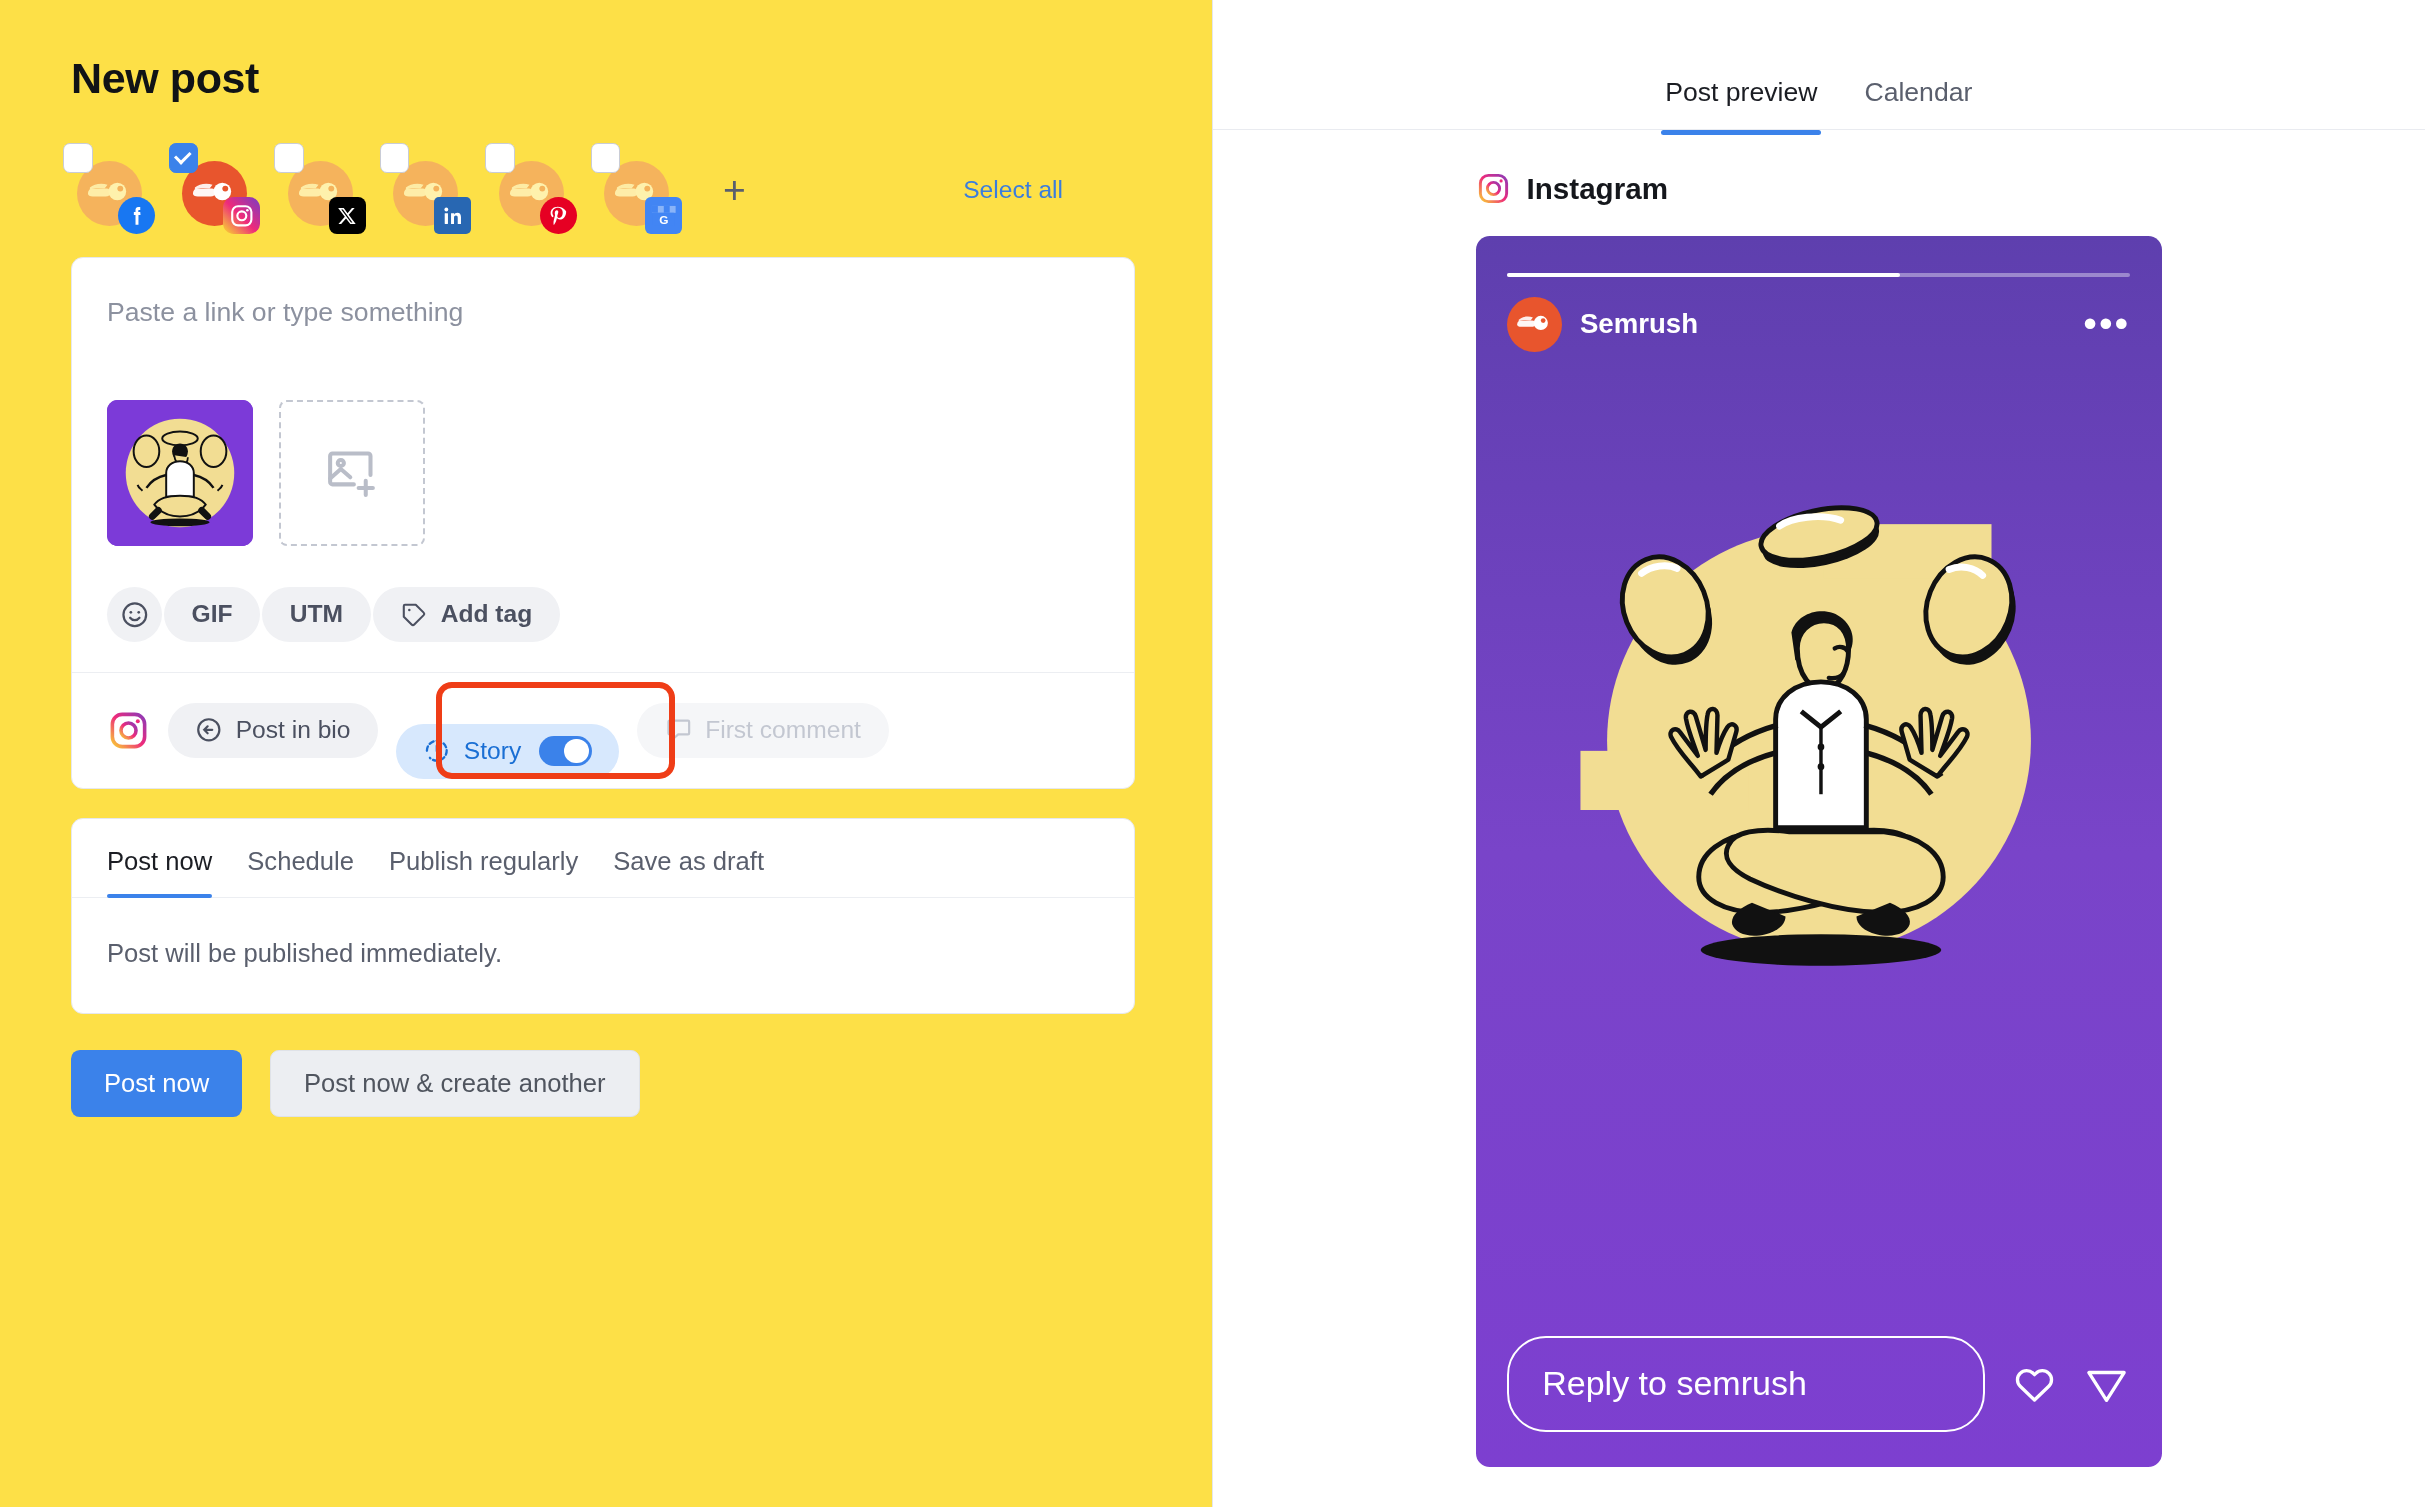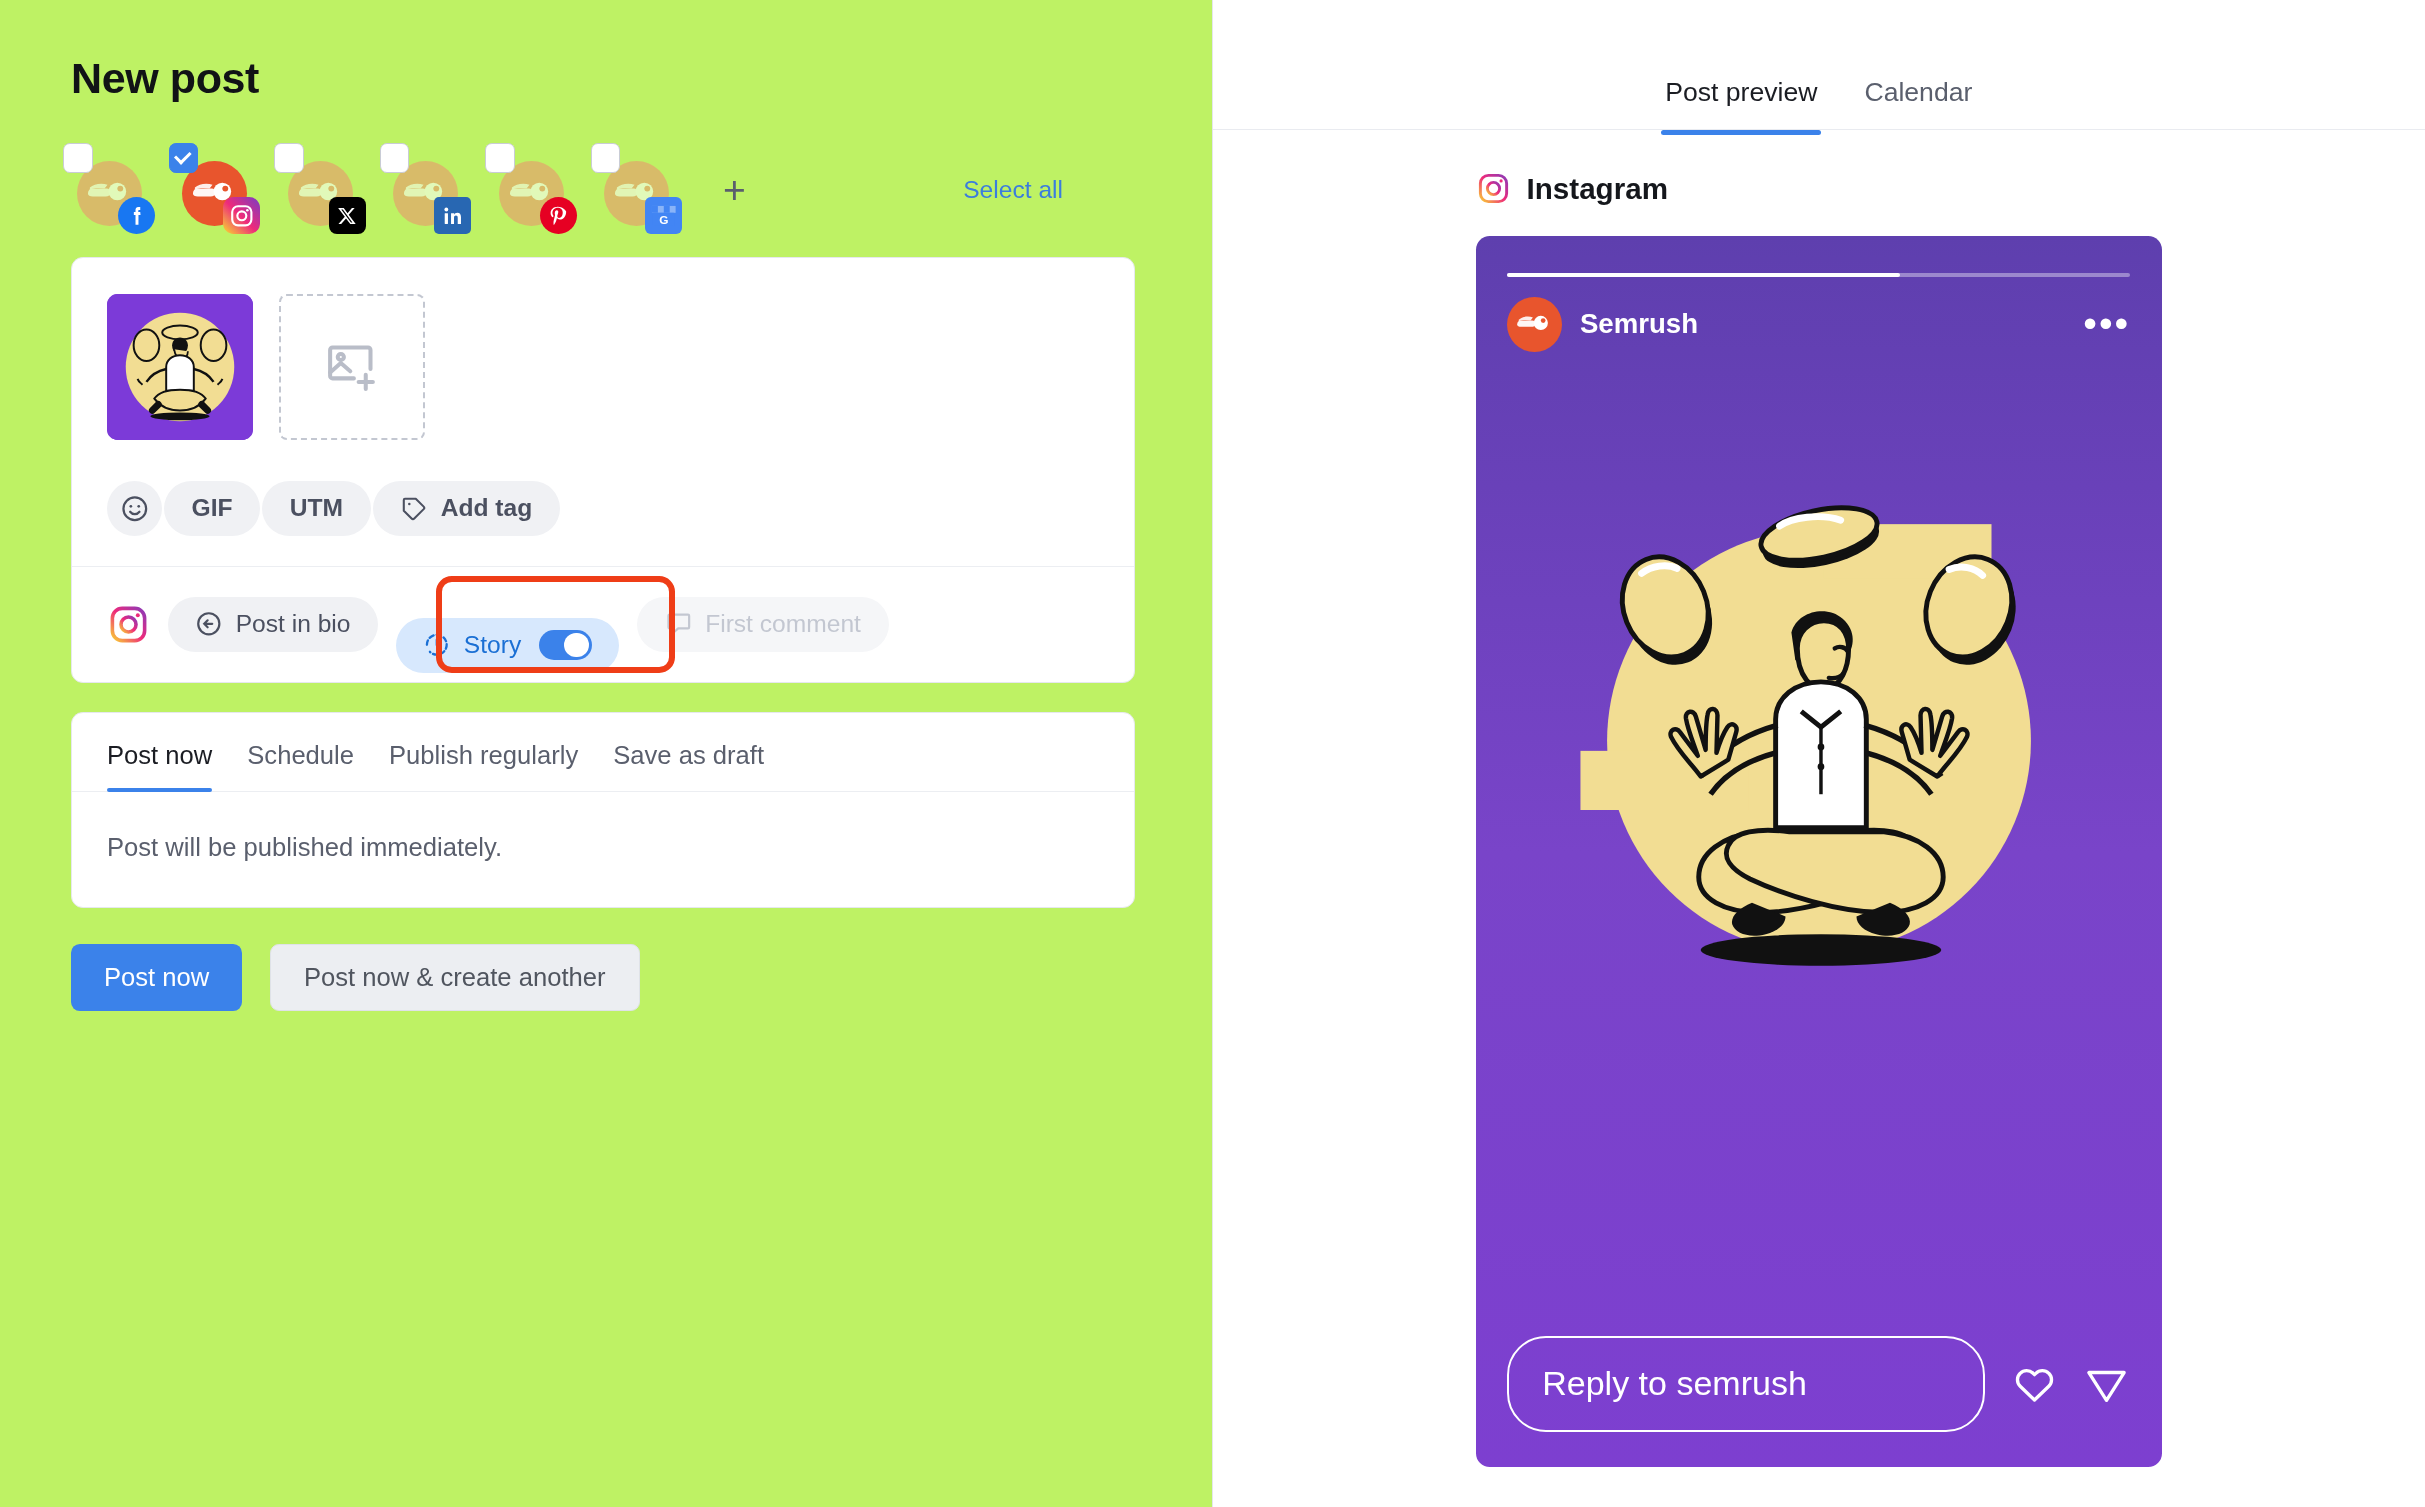--- a/index.html
+++ b/index.html
@@ -7,21 +7,21 @@
     width: 2425px; height: 1507px;
     font-family: "Liberation Sans", sans-serif;
     background: #f4f5f8;
     overflow: hidden;
   }
   .app { display: flex; width: 2425px; height: 1507px; }
 
   
   .left {
     width: 1213px; height: 1507px;
-    background: #bef264;
+    background: #fde047;
     padding: 57px 0 0 71px;
     position: relative;
     border-right: 1px solid #e4e6ec;
   }
   .page-title {
     font-size: 43px; font-weight: 700; color: #111316;
     letter-spacing: -0.4px; line-height: 1;
   }
 
   
@@ -379,20 +379,21 @@
             </svg>
         </div>
       </div>
 
       <div class="add-acct">+</div>
       <div class="select-all">Select all</div>
     </div>
 
     <div class="card">
       <div class="composer-body">
+        <div class="composer-input">Paste a link or type something</div>
 
         <div class="media-row">
           <div class="thumb">
             <svg viewBox="0 0 148 148">
               <rect width="148" height="148" fill="#7c3ad8"></rect>
               <circle cx="74" cy="74" r="55" fill="#f2dd93"></circle>
               <ellipse cx="74" cy="39" rx="18" ry="7" fill="#f2dd93" stroke="#111" stroke-width="2"></ellipse>
               <ellipse cx="40" cy="52" rx="13" ry="16" fill="#f2dd93" stroke="#111" stroke-width="2"></ellipse>
               <ellipse cx="108" cy="52" rx="13" ry="16" fill="#f2dd93" stroke="#111" stroke-width="2"></ellipse>
               <path d="M66 52c0-5 4-8 8-8s8 3 8 8-3 9-8 9-8-4-8-9z" fill="#111"></path>

